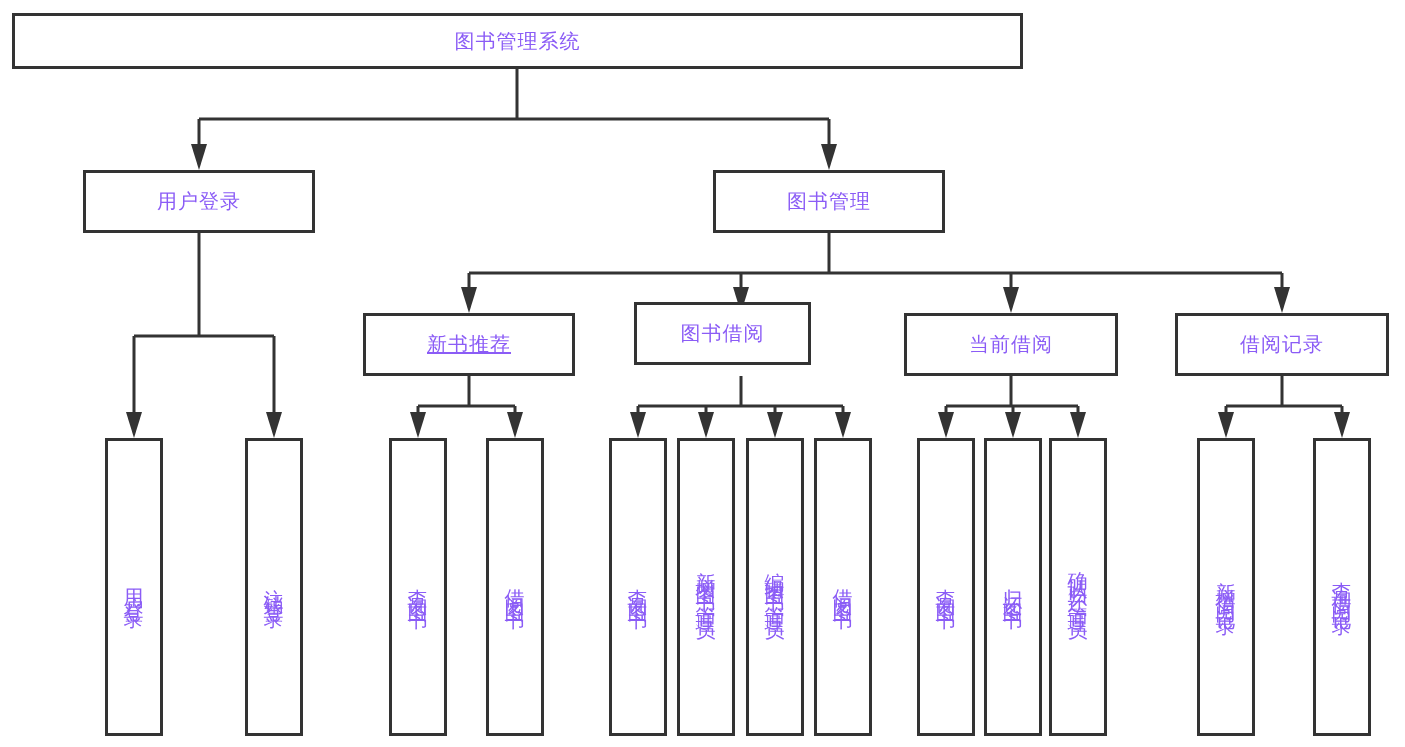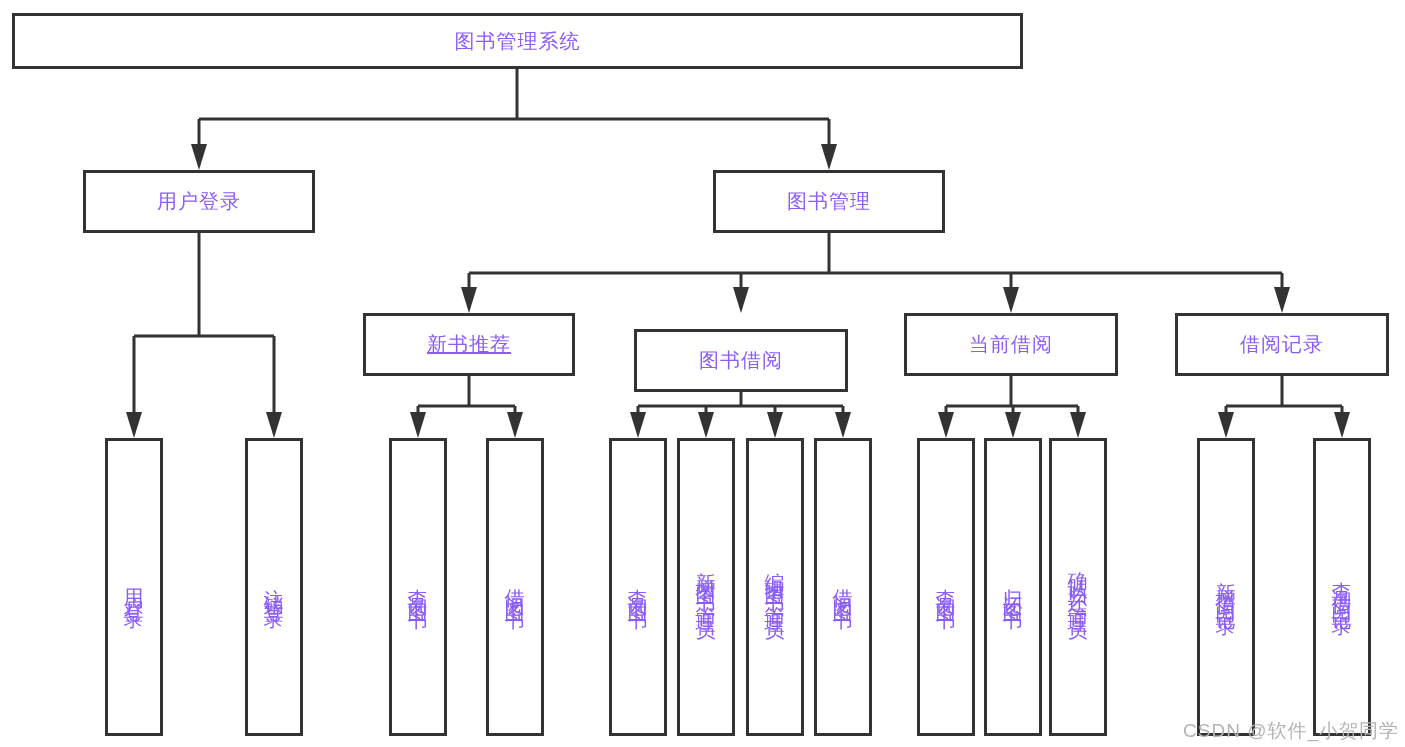--- a/index.html
+++ b/index.html
@@ -87,21 +87,21 @@
   <div class="node hbox" style="left:83px;top:170px;width:232px;height:63px;">
     <span class="lbl">用户登录</span>
   </div>
   <div class="node hbox" style="left:713px;top:170px;width:232px;height:63px;">
     <span class="lbl">图书管理</span>
   </div>
 
   <div class="node hbox" style="left:363px;top:313px;width:212px;height:63px;text-decoration:underline;">
     <span class="lbl">新书推荐</span>
   </div>
-  <div class="node hbox" style="left:634px;top:329px;width:214px;height:63px;">
+  <div class="node hbox" style="left:634px;top:302px;width:177px;height:63px;">
     <span class="lbl">图书借阅</span>
   </div>
   <div class="node hbox" style="left:904px;top:313px;width:214px;height:63px;">
     <span class="lbl">当前借阅</span>
   </div>
   <div class="node hbox" style="left:1175px;top:313px;width:214px;height:63px;">
     <span class="lbl">借阅记录</span>
   </div>
 
   <div class="node vbox" style="left:105px;top:438px;width:58px;height:298px;">
@@ -137,15 +137,14 @@
   <div class="node vbox" style="left:1049px;top:438px;width:58px;height:298px;">
     <span class="vlbl">确认归还（管理员）</span>
   </div>
   <div class="node vbox" style="left:1197px;top:438px;width:58px;height:298px;">
     <span class="vlbl">新增借阅记录</span>
   </div>
   <div class="node vbox" style="left:1313px;top:438px;width:58px;height:298px;">
     <span class="vlbl">查询借阅记录</span>
   </div>
 
-  <div class="watermark">CSDN @软件_小贺同学</div>
 
 </div>
 
 </body></html>

